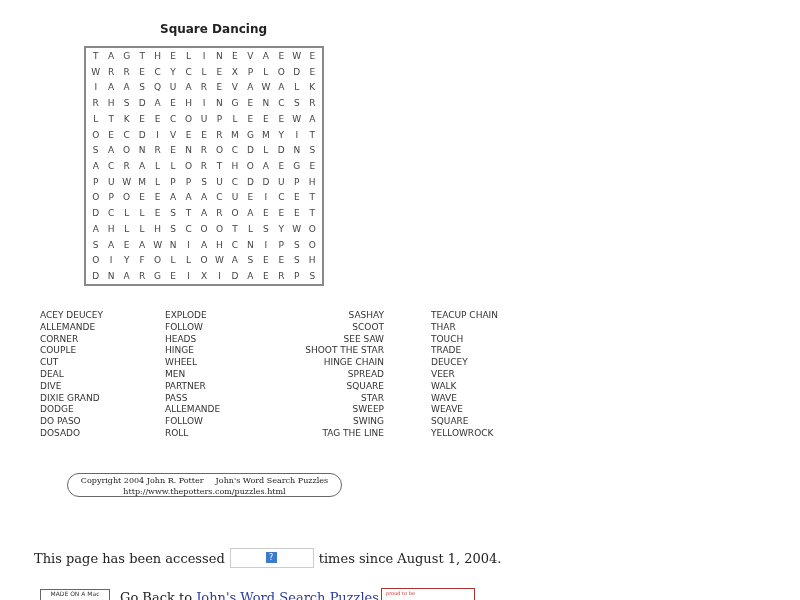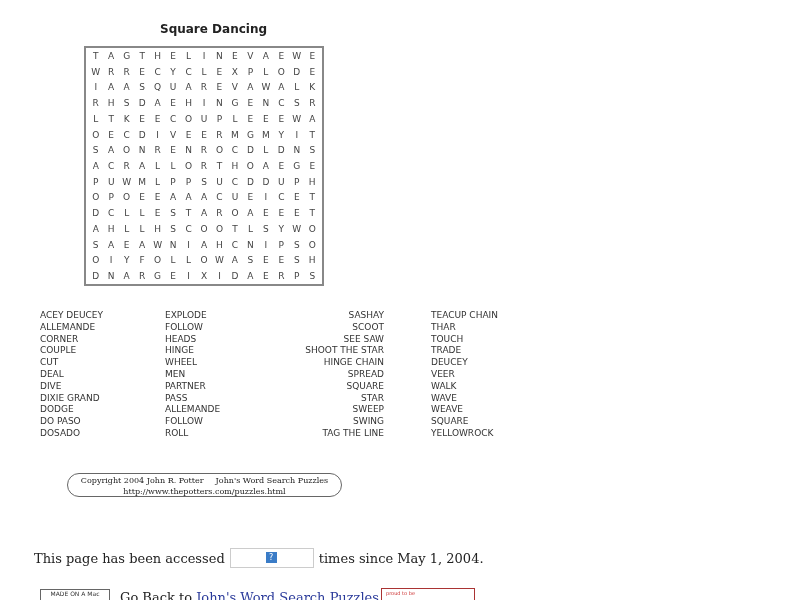--- a/index.html
+++ b/index.html
@@ -312,21 +312,21 @@
 <div class="copyright">
   <div class="l1"><span>Copyright 2004 John R. Potter</span><span>John's Word Search Puzzles</span></div>
   <div>http://www.thepotters.com/puzzles.html</div>
 </div>
 
 <div class="access">
   <span>This page has been accessed</span>
   <span class="counter">
       <span class="q">?</span>
     </span>
-  <span>times since May 1, 2004.</span>
+  <span>times since August 1, 2004.</span>
 </div>
 
 <div class="mac">MADE ON A Mac</div>
 <div class="goback">
   <span>Go Back to</span>
   <a href="#">John's Word Search Puzzles</a>
 </div>
 <div class="proud">proud to be</div>
 
 </body></html>

